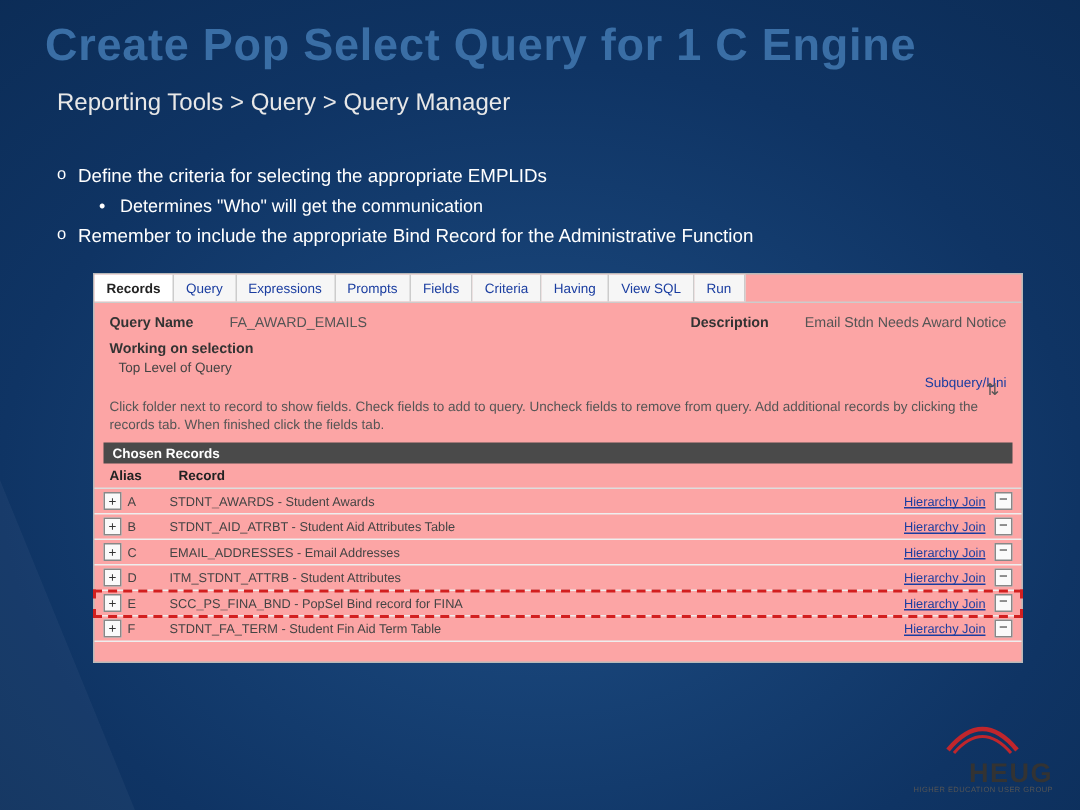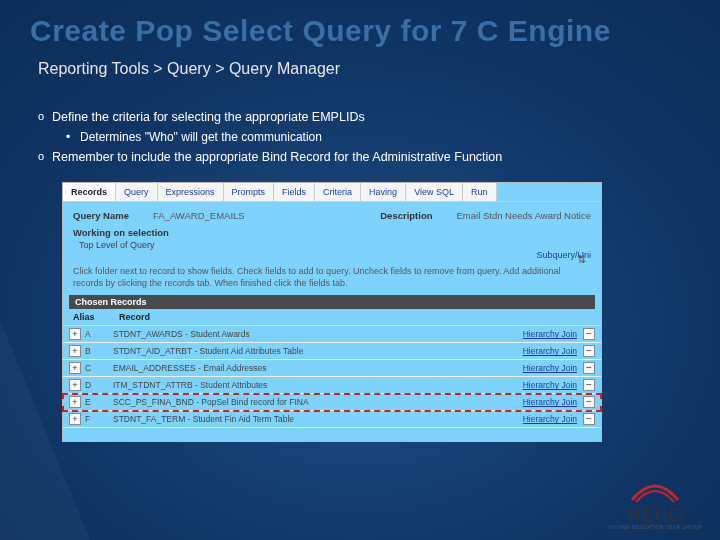--- a/index.html
+++ b/index.html
@@ -29,23 +29,23 @@
   .bullet-list { list-style: none; margin-top: 32px; }
   .bullet-list > li { font-size: 12.5px; margin-bottom: 6px; padding-left: 14px; position: relative; }
   .bullet-list > li::before { content: 'o'; position: absolute; left: 0; top: 0; font-size: 11px; }
   .sub-list { list-style: none; margin-top: 6px; }
   .sub-list > li { font-size: 12px; padding-left: 28px; position: relative; margin-bottom: 6px; }
   .sub-list > li::before { content: '•'; position: absolute; left: 14px; top: 0; }
   .screenshot {
     position: absolute;
     left: 62px;
     top: 182px;
-    width: 540px;
+    width: 620px;
     height: 260px;
-    background: #7dd3fc;
+    background: #fca5a5;
     border: 1px solid #b9b9b9;
     font-size: 9.5px;
     color: #333;
   }
   .tabs { display: flex; border-bottom: 1px solid #ccc; }
   .tab {
     padding: 4px 8px;
     font-size: 9px;
     border-right: 1px solid #ccc;
     background: #f6f6f6;
@@ -127,36 +127,36 @@
     font-size: 11px;
     color: #555;
   }
   .logo {
     position: absolute;
     right: 18px;
     bottom: 10px;
     text-align: center;
   }
   .logo svg { display: block; margin: 0 auto; }
-  .logo-text { font-weight: normal; font-size: 18px; color: #333; letter-spacing: 1px; line-height: 1; }
+  .logo-text { font-weight: bold; font-size: 18px; color: #333; letter-spacing: 1px; line-height: 1; text-align: right; }
   .logo-sub { font-size: 5px; color: #555; letter-spacing: 0.3px; }
   .corner {
     position: absolute;
     left: 0;
     bottom: 0;
     width: 0; height: 0;
     border-left: 90px solid rgba(255,255,255,0.04);
     border-top: 220px solid transparent;
   }
 </style>
 </head>
 <body>
 
 <div class="slide">
-  <div class="title">Create Pop Select Query for 7 C Engine</div>
+  <div class="title">Create Pop Select Query for 1 C Engine</div>
 
   <div class="content">
     <div class="breadcrumb">Reporting Tools &gt; Query &gt; Query Manager</div>
     <ul class="bullet-list">
       <li>
         <span>Define the criteria for selecting the appropriate EMPLIDs</span>
         <ul class="sub-list">
           <li>Determines "Who" will get the communication</li>
         </ul>
       </li>

